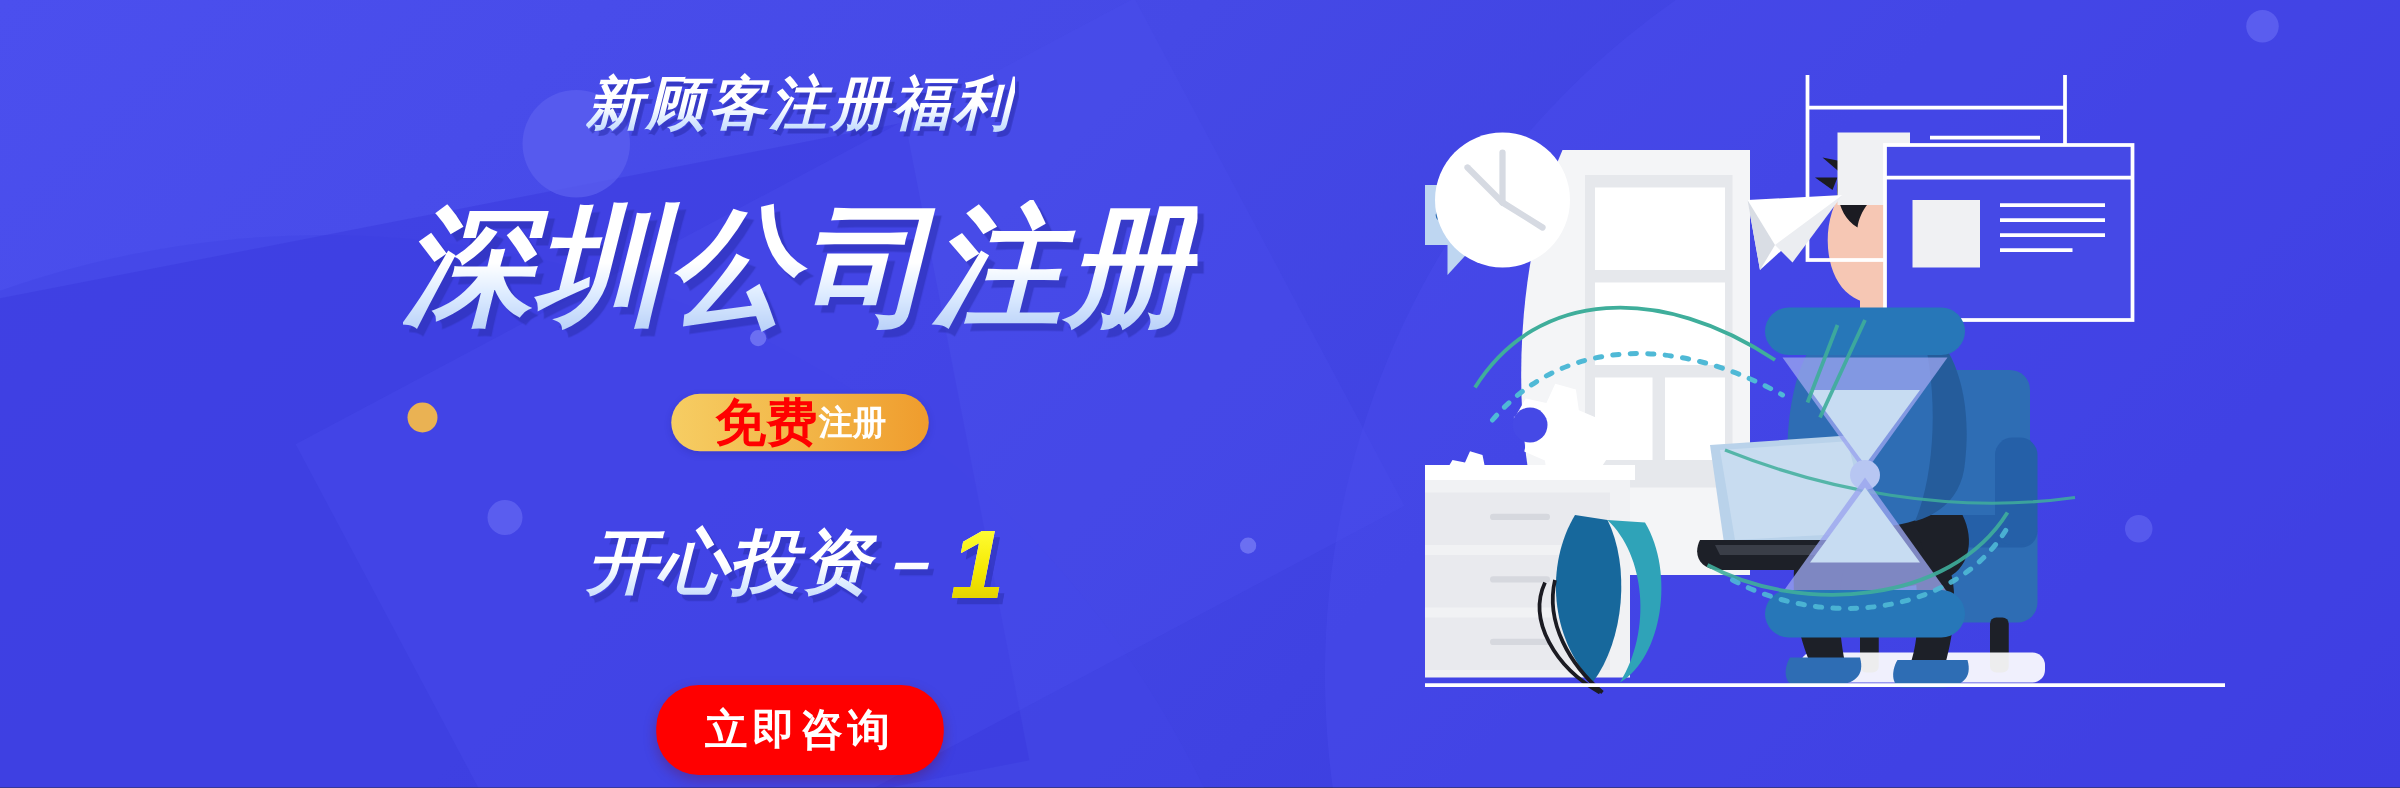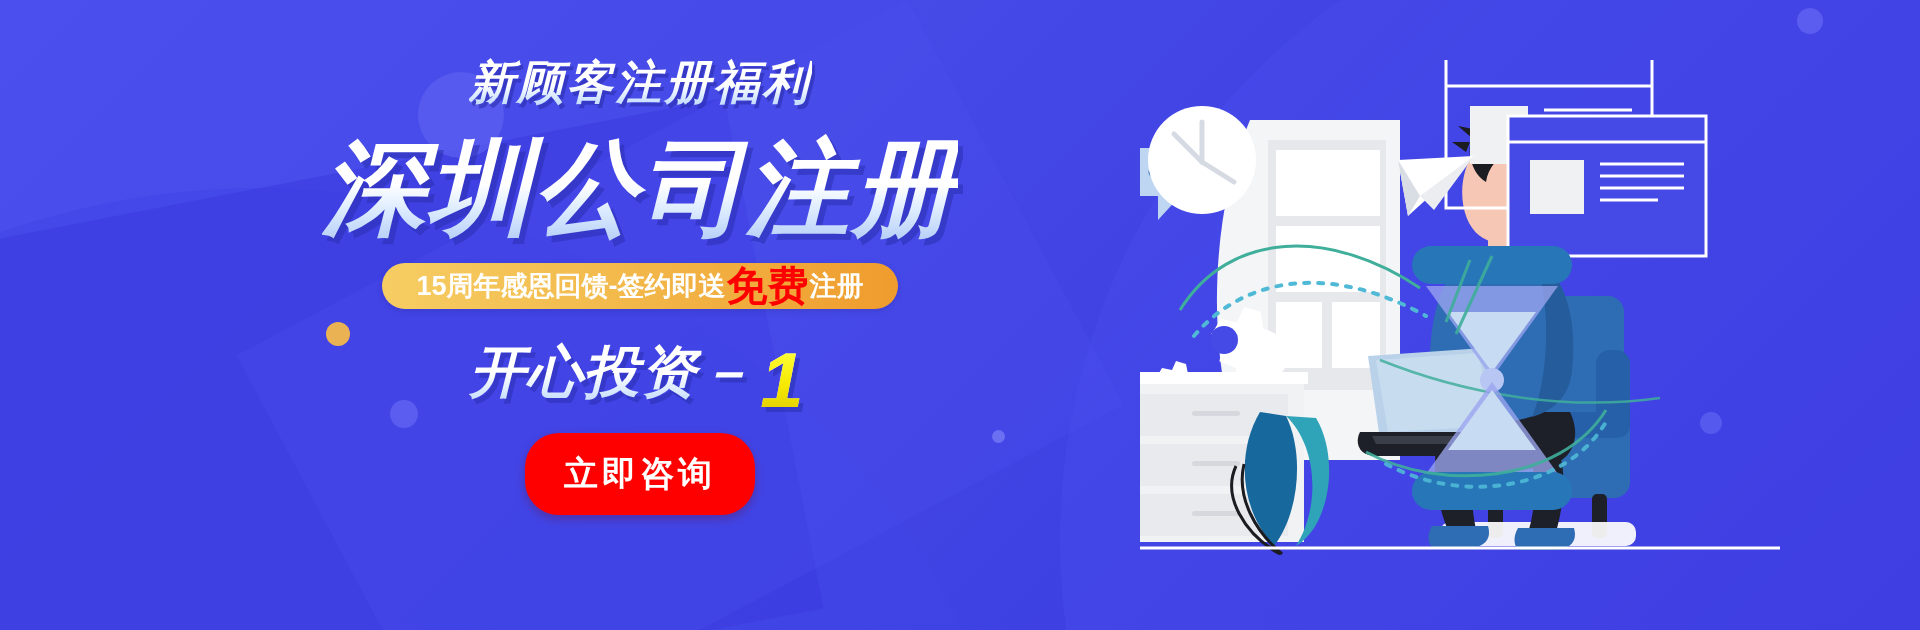--- a/index.html
+++ b/index.html
@@ -30,21 +30,21 @@
   .dot-b{left:326px;top:322px;width:24px;height:24px;background:#f3b84b;opacity:.95;}
   .dot-c{left:390px;top:400px;width:28px;height:28px;background:#5d61f0;opacity:.9;}
   .dot-d{left:1797px;top:8px;width:26px;height:26px;background:#5d61f0;opacity:.9;}
   .dot-e{left:1494px;top:142px;width:12px;height:12px;background:#5d61f0;opacity:.95;}
   .dot-f{left:1700px;top:412px;width:22px;height:22px;background:#5a5eee;opacity:.85;}
   .dot-g{left:600px;top:264px;width:13px;height:13px;background:#6e72f2;opacity:.95;}
   .dot-h{left:992px;top:430px;width:13px;height:13px;background:#6e72f2;opacity:.95;}
 
   
   .copy{position:absolute;left:330px;top:52px;width:620px;
-        display:flex;flex-direction:column;align-items:center;}
+        display:flex;flex-direction:column;align-items:center;gap:26px;}
 
   .eyebrow{
     font-size:46px;font-weight:bold;letter-spacing:3px;
     font-style:italic;
     color:#ffffff;
     background:linear-gradient(180deg,#ffffff 0%,#ffffff 52%,#cfe3ff 78%,#a9c8f5 100%);
     -webkit-background-clip:text;background-clip:text;
     -webkit-text-fill-color:transparent;
     text-shadow:0 0 0 rgba(0,0,0,0);
     filter:drop-shadow(3px 4px 0 rgba(40,44,170,.55));
@@ -76,33 +76,33 @@
   .pill .free{color:#ff0000;font-size:41px;padding:0 1px;}
 
   .tagline{
     margin-top:26px;
     font-size:56px;font-weight:bold;font-style:italic;letter-spacing:1px;
     background:linear-gradient(180deg,#ffffff 0%,#ffffff 50%,#d9e9ff 74%,#b2cbf6 100%);
     -webkit-background-clip:text;background-clip:text;
     -webkit-text-fill-color:transparent;
     filter:drop-shadow(4px 5px 0 rgba(40,44,170,.5));
     white-space:nowrap;
-    display:flex;align-items:flex-end;
+    display:flex;align-items:center;
   }
   .tagline .one{
     font-size:78px;line-height:.8;
     background:linear-gradient(180deg,#ffff3a 0%,#f5e800 60%,#e2d000 100%);
     -webkit-background-clip:text;background-clip:text;
     -webkit-text-fill-color:transparent;
     padding:0 6px;
   }
 
   .cta{
-    margin-top:22px;
-    width:230px;height:82px;
+    margin-top:33px;
+    width:230px;height:72px;
     border-radius:34px;
     background:#ff0000;
     border:none;cursor:pointer;
     color:#ffffff;font-size:34px;font-weight:bold;letter-spacing:4px;
     font-family:inherit;
     display:flex;align-items:center;justify-content:center;
     box-shadow:0 4px 10px rgba(120,0,0,.28);
   }
 
   
@@ -129,21 +129,20 @@
   <div class="dot dot-g"></div>
   <div class="dot dot-h"></div>
 
   <div class="copy">
 
     <div class="eyebrow">新顾客注册福利</div>
 
     <div class="headline">深圳公司注册</div>
 
     <div class="pill">
-      <span>15周年感恩回馈-签约即送</span>
       <span class="free">免费</span>
       <span>注册</span>
     </div>
 
     <div class="tagline">
       <span>开心投资－</span>
       <span class="one">1</span>
     </div>
 
     <button class="cta">立即咨询</button>

